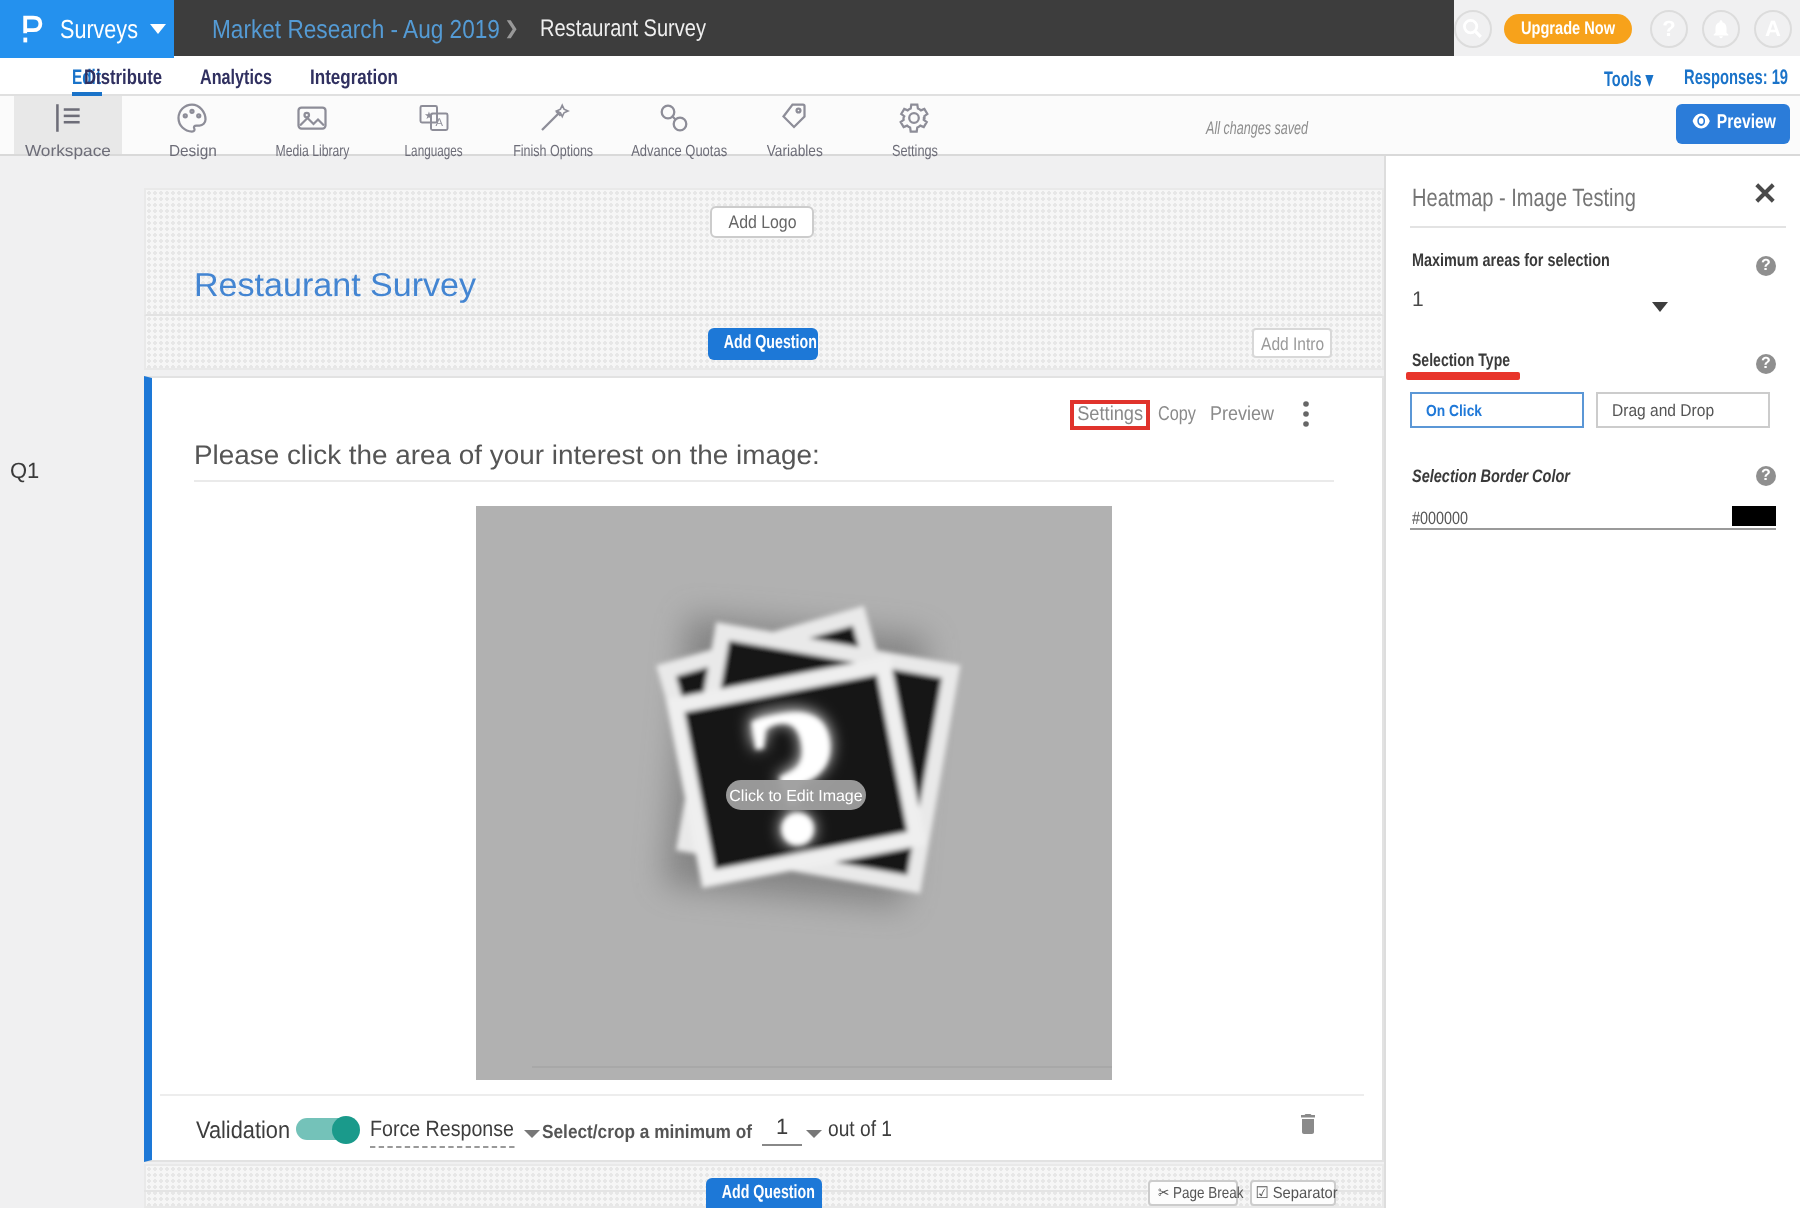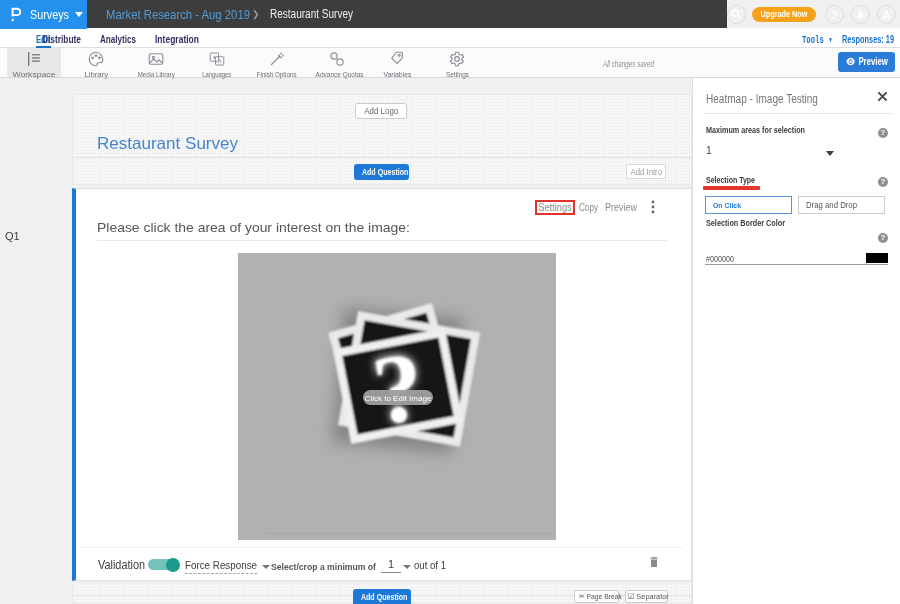--- a/index.html
+++ b/index.html
@@ -144,36 +144,36 @@
       <rect x="3.7" y="15.8" width="1.9" height="2.4" fill="#fff"></rect>
     </svg>
   <span class="abs sx" id="m_surveys">Surveys</span>
   <div class="abs" style="left:75px;top:12px;width:0;height:0;border-left:4.5px solid transparent;border-right:4.5px solid transparent;border-top:5px solid #fff;"></div>
 </div>
 <div class="abs" id="navrow">
   <a class="nava" style="left:7px;color:#1a73c9;margin-left:29px;"><span class="sx" id="m_edit">Edit</span><div style="height:2px;background:#1a73c9;margin-top:1px;width:15px;"></div></a>
   <a class="nava" style="left:42px;"><span class="sx" id="m_dist">Distribute</span></a>
   <a class="nava" style="left:100px;"><span class="sx" id="m_ana">Analytics</span></a>
   <a class="nava" style="left:155px;"><span class="sx" id="m_int">Integration</span></a>
-  <a class="nava" style="left:802px;color:#1a73c9;font-family:Liberation Mono, monospace;"><span class="sx" id="m_tools">Tools ▾</span></a>
+  <a class="nava" style="left:802px;color:#1a73c9;"><span class="sx" id="m_tools">Tools ▾</span></a>
   <a class="nava" style="left:842px;color:#1a73c9;"><span class="sx" id="m_resp">Responses: 19</span></a>
 </div>
 <div class="abs" id="toolbar">
   <div class="titem" style="left:7px;width:54px;background:#e8e8e8;"><svg width="18" height="18" viewBox="0 0 17 17" fill="none" stroke="#6d6d78" stroke-width="1.2">
         <line x1="3.5" y1="2" x2="3.5" y2="15"></line>
         <line x1="6.5" y1="4.5" x2="14" y2="4.5"></line>
         <line x1="6.5" y1="7.5" x2="14" y2="7.5"></line>
         <line x1="6.5" y1="10.5" x2="14" y2="10.5"></line>
       </svg><div class="tlbl"><span class="sxc" id="m_t1">Workspace</span></div></div>
   <div class="titem" style="left:69px;width:54px;"><svg width="18" height="18" viewBox="0 0 24 24" fill="none" stroke="#8d8d98" stroke-width="1.5">
         <path d="M12 3a9 9 0 1 0 0 18c1.5 0 2-1 1.5-2s0-2 1.5-2h2a4 4 0 0 0 4-4c0-5-4-10-9-10z"></path>
         <circle cx="7.5" cy="10.5" r="1"></circle>
         <circle cx="12" cy="7.5" r="1"></circle>
         <circle cx="16.5" cy="10.5" r="1"></circle>
-      </svg><div class="tlbl"><span class="sxc" id="m_t2">Library</span></div></div>
+      </svg><div class="tlbl"><span class="sxc" id="m_t2">Design</span></div></div>
   <div class="titem" style="left:129px;width:54px;"><svg width="18" height="18" viewBox="0 0 24 24" fill="none" stroke="#8d8d98" stroke-width="1.5">
         <rect x="3" y="5" width="18" height="14" rx="2"></rect>
         <circle cx="8.5" cy="10" r="1.5"></circle>
         <path d="M4 17l5-5 4 4 3-3 4 4"></path>
       </svg><div class="tlbl"><span class="sxc" id="m_t3">Media Library</span></div></div>
   <div class="titem" style="left:190px;width:54px;"><svg width="18" height="18" viewBox="0 0 24 24" fill="none" stroke="#8d8d98" stroke-width="1.3">
         <rect x="3" y="4" width="11" height="11" rx="1"></rect>
         <rect x="10" y="9" width="11" height="11" rx="1"></rect>
         <text x="5.5" y="12.5" font-size="7" fill="#8d8d98" stroke="none">★</text>
         <text x="13" y="17.5" font-size="7.5" fill="#8d8d98" stroke="none">A</text>
@@ -286,17 +286,17 @@
 <div class="abs" id="pdiv"></div>
 <div class="plabel" style="top:125px;"><span class="sx" id="m_pl1">Maximum areas for selection</span></div>
 <div class="qmark" style="top:128px;">?</div>
 <div class="abs" id="pval1">1</div>
 <div class="abs" id="pcaret1"></div>
 <div class="plabel" style="top:175px;"><span class="sx" id="m_pl2">Selection Type</span></div>
 <div class="abs" id="redline"></div>
 <div class="qmark" style="top:177px;">?</div>
 <div class="selbtn" id="onclickb"><span class="sx" id="m_onclick">On Click</span></div>
 <div class="selbtn" id="dragb"><span class="sx" id="m_drag">Drag and Drop</span></div>
-<div class="plabel" style="top:218px;"><span class="sx" id="m_pl3">Selection Border Color</span></div>
+<div class="plabel" style="top:233px;font-style:italic;"><span class="sx" id="m_pl3">Selection Border Color</span></div>
 <div class="qmark" style="top:233px;">?</div>
 <div class="abs" id="hexval"><span class="sx" id="m_hex">#000000</span></div>
 <div class="abs" id="hexline"></div>
 <div class="abs" id="swatch"></div>
 
 </body></html>

